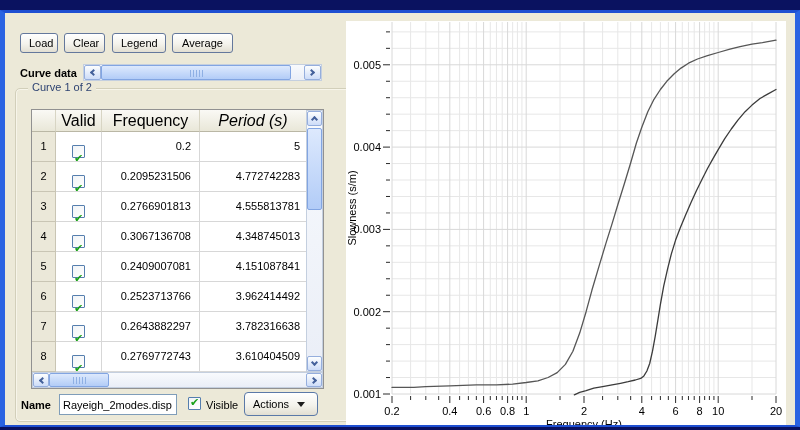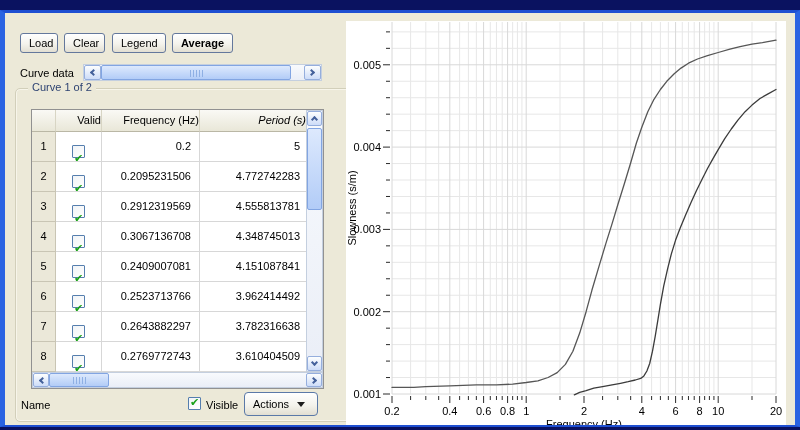--- a/index.html
+++ b/index.html
@@ -30,21 +30,21 @@
   
   .groupbox { position:absolute; left:10px; top:75px; width:370px; height:334px;
               border:1px solid #d2cfba; border-radius:5px; box-shadow:inset 0 0 0 1px #f7f5ea; }
   .gb-title { position:absolute; left:12px; top:-8px; background:#ece9d8; padding:0 4px;
               font-size:11px; color:#2e4372; }
   
   .table { position:absolute; left:15px; top:20px; width:293px; height:280px;
            border:1px solid #919191; background:#fff; }
   .thead { display:flex; height:22px; }
   .th { background:linear-gradient(180deg,#faf9f5,#e9e7d8); border-right:1px solid #d8d5c4;
-        border-bottom:1px solid #bab7a5; font-size:11px; text-align:right; line-height:21px; color:#000; }
+        border-bottom:1px solid #bab7a5; font-size:16px; text-align:center; line-height:21px; color:#000; }
   .tr { display:flex; height:30px; }
   .td-num { width:24px; background:#ebe8d9; border-right:1px solid #c9c5b4; border-bottom:1px solid #c9c5b4;
             font-size:11px; text-align:center; line-height:29px; }
   .td { border-right:1px solid #d7d7d7; border-bottom:1px solid #d7d7d7; font-size:11px; line-height:29px; background:#fff; }
   .td.valid { width:46px; text-align:center; }
   .td.freq { width:98px; text-align:right; padding-right:8px; }
   .td.per { width:107px; text-align:right; padding-right:6px; }
   .cb { display:inline-block; width:13px; height:13px; border:1px solid #557eae; border-radius:1px;
         background:linear-gradient(135deg,#f0f3f6,#ffffff); position:relative; vertical-align:middle; }
   .cb.checked::after { content:"✔"; position:absolute; left:1px; top:-2px; font-size:11px; color:#18a018; }
@@ -61,23 +61,23 @@
 </style>
 </head>
 <body>
 
 <div class="frame">
 
   <div>
     <button class="btn" style="left:15px; top:20px; width:38px;">Load</button>
     <button class="btn" style="left:59px; top:20px; width:41px;">Clear</button>
     <button class="btn" style="left:107px; top:20px; width:54px;">Legend</button>
-    <button class="btn" style="left:167px; top:20px; width:61px;font-weight:bold;">Average</button>
-
-    <span class="lbl" style="left:15px; top:54px;">Curve data</span>
+    <button class="btn" style="left:167px; top:20px; width:61px;">Average</button>
+
+    <span class="lbl" style="left:15px; top:54px;font-weight:bold;">Curve data</span>
     <div class="sbar" style="left:78px; top:51px; width:239px; height:17px;">
       <div class="sb-btn" style="left:0; top:0;">
           <i class="chev l"></i>
         </div>
       <div class="sb-thumb" style="left:17px; top:0; width:190px; height:15px;">
           <i class="grip-h"></i>
         </div>
       <div class="sb-btn" style="right:0; top:0;">
           <i class="chev r"></i>
         </div>
@@ -102,21 +102,21 @@
             </div>
             <div class="tr">
               <div class="td-num">2</div>
               <div class="td valid"><span class="cb checked" style="margin-top: 8px;"></span></div>
               <div class="td freq">0.2095231506</div>
               <div class="td per">4.772742283</div>
             </div>
             <div class="tr">
               <div class="td-num">3</div>
               <div class="td valid"><span class="cb checked" style="margin-top: 8px;"></span></div>
-              <div class="td freq">0.2912319569</div>
+              <div class="td freq">0.2766901813</div>
               <div class="td per">4.555813781</div>
             </div>
             <div class="tr">
               <div class="td-num">4</div>
               <div class="td valid"><span class="cb checked" style="margin-top: 8px;"></span></div>
               <div class="td freq">0.3067136708</div>
               <div class="td per">4.348745013</div>
             </div>
             <div class="tr">
               <div class="td-num">5</div>
@@ -160,21 +160,22 @@
           <div class="sb-thumb" style="left:16px; top:0; width:60px; height:14px;">
               <i class="grip-h" style="top:3px;"></i>
             </div>
           <div class="sb-btn" style="right:0; top:0; width:16px; height:14px;">
               <i class="chev r"></i>
             </div>
         </div>
       </div>
 
       <div class="name-row">
-        <span class="lbl" style="left:5px; top:5px;">Name</span>
+        <span class="lbl" style="left:5px; top:5px;font-weight:bold;">Name</span>
+        <input class="name-input" value="Rayeigh_2modes.disp" style="">
         <span class="cb checked" id="visible-cb" style="position:absolute; left:172px; top:3px;"></span>
         <span class="lbl" style="left:190px; top:5px;">Visible</span>
         <button class="btn actions-btn" style="position:absolute;">
           <span>Actions</span>
           <span class="caret"></span>
         </button>
       </div>
     </div>
   </div>
 

